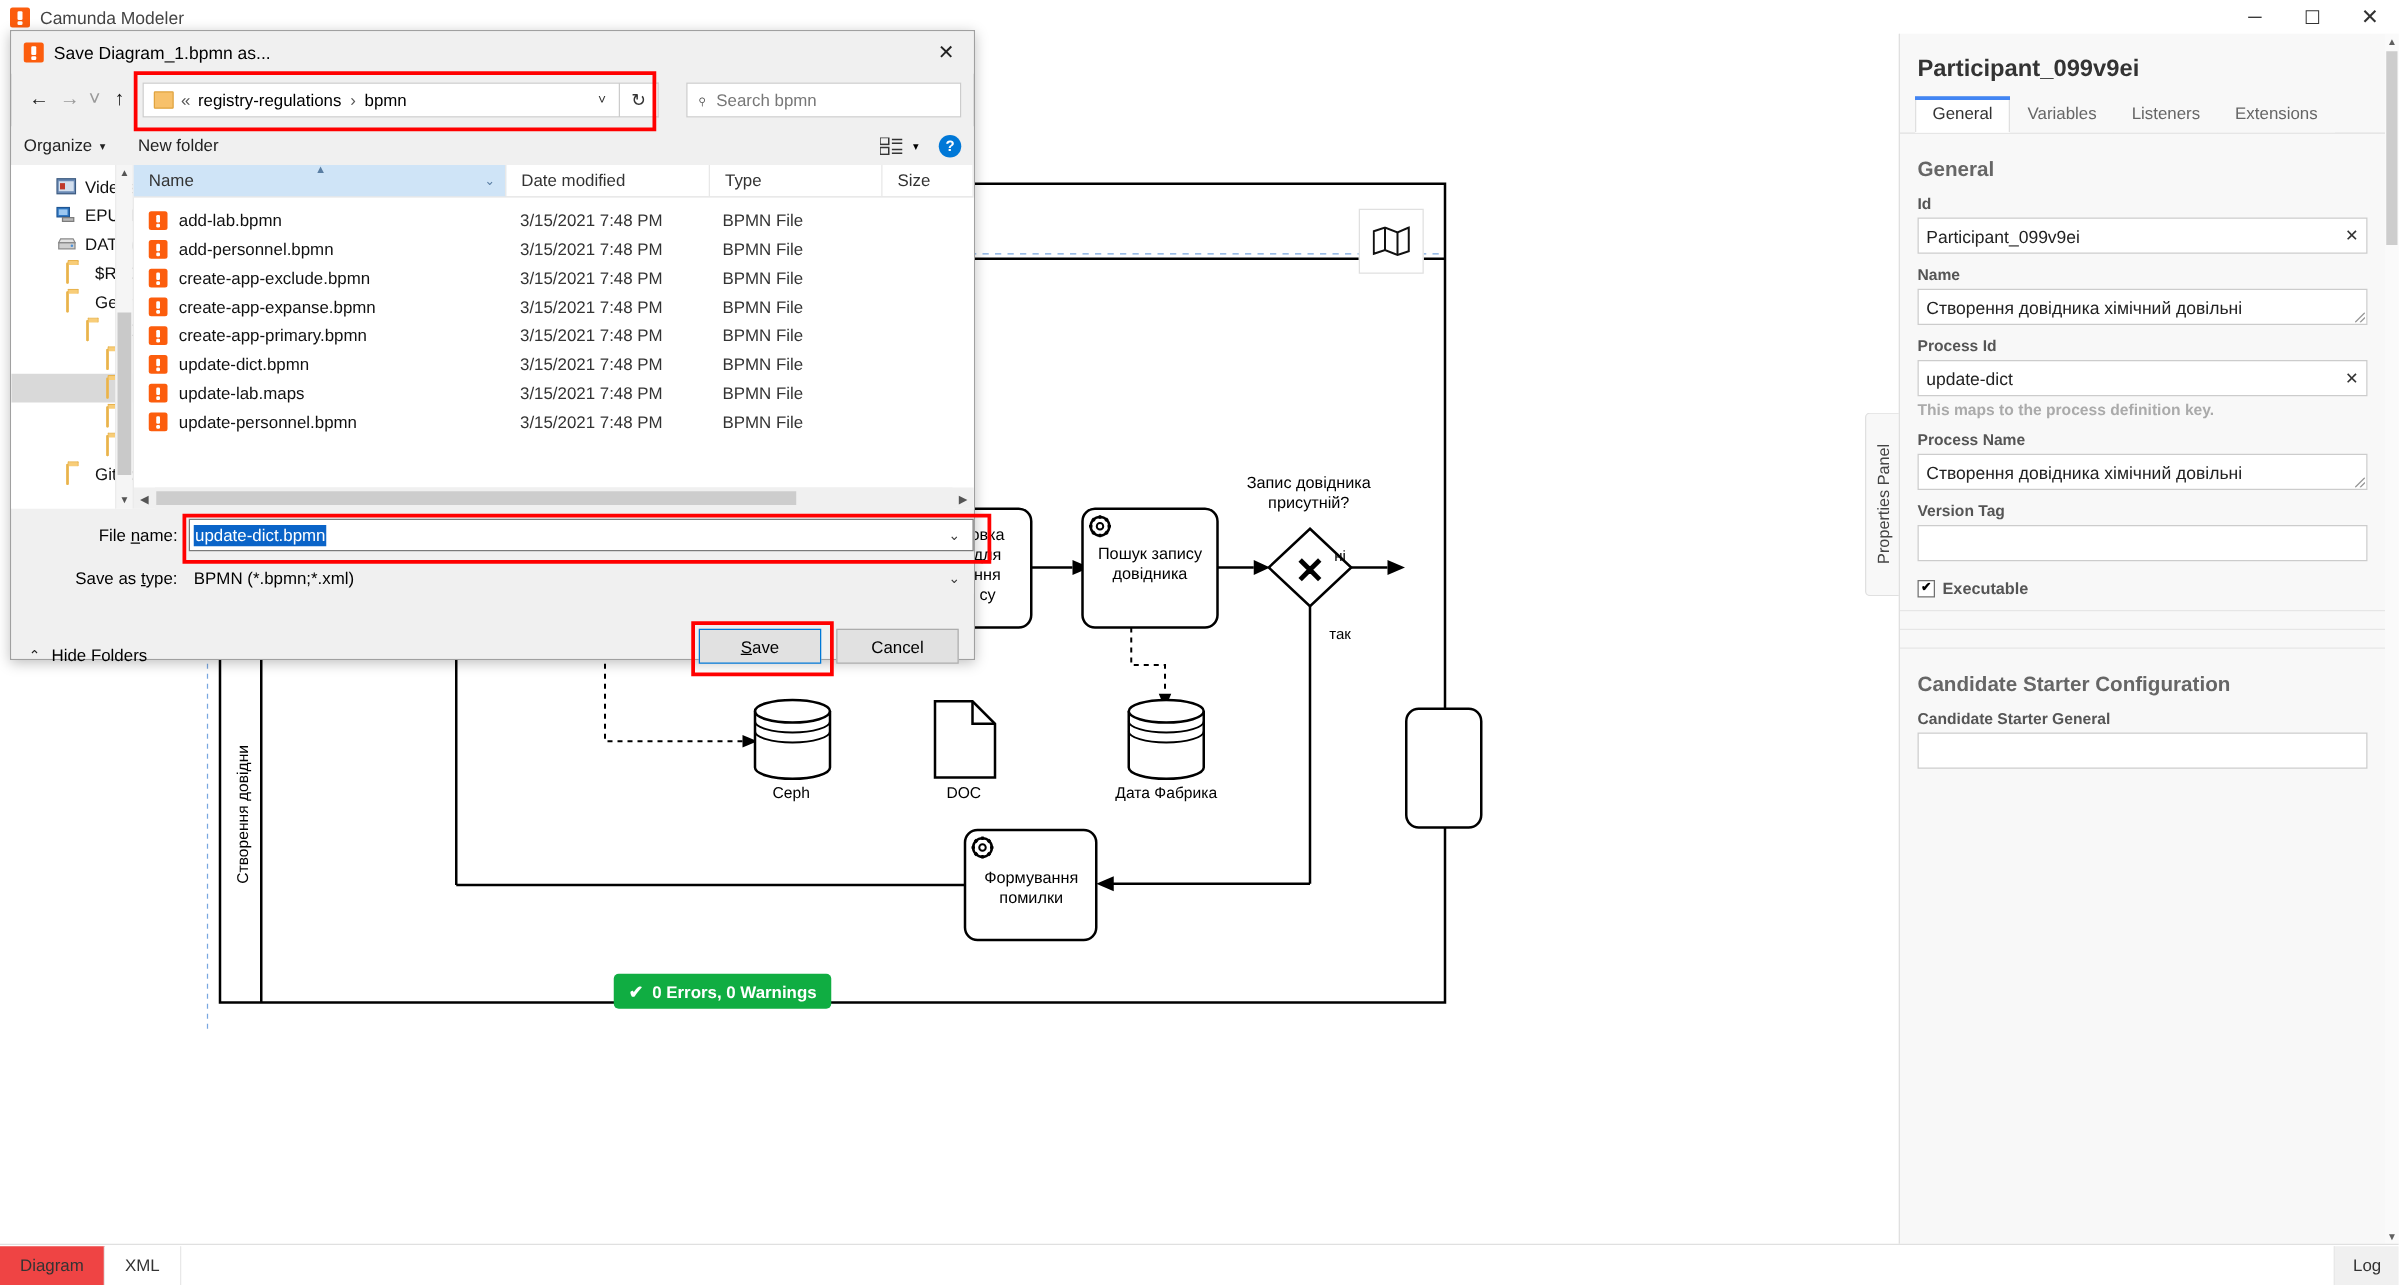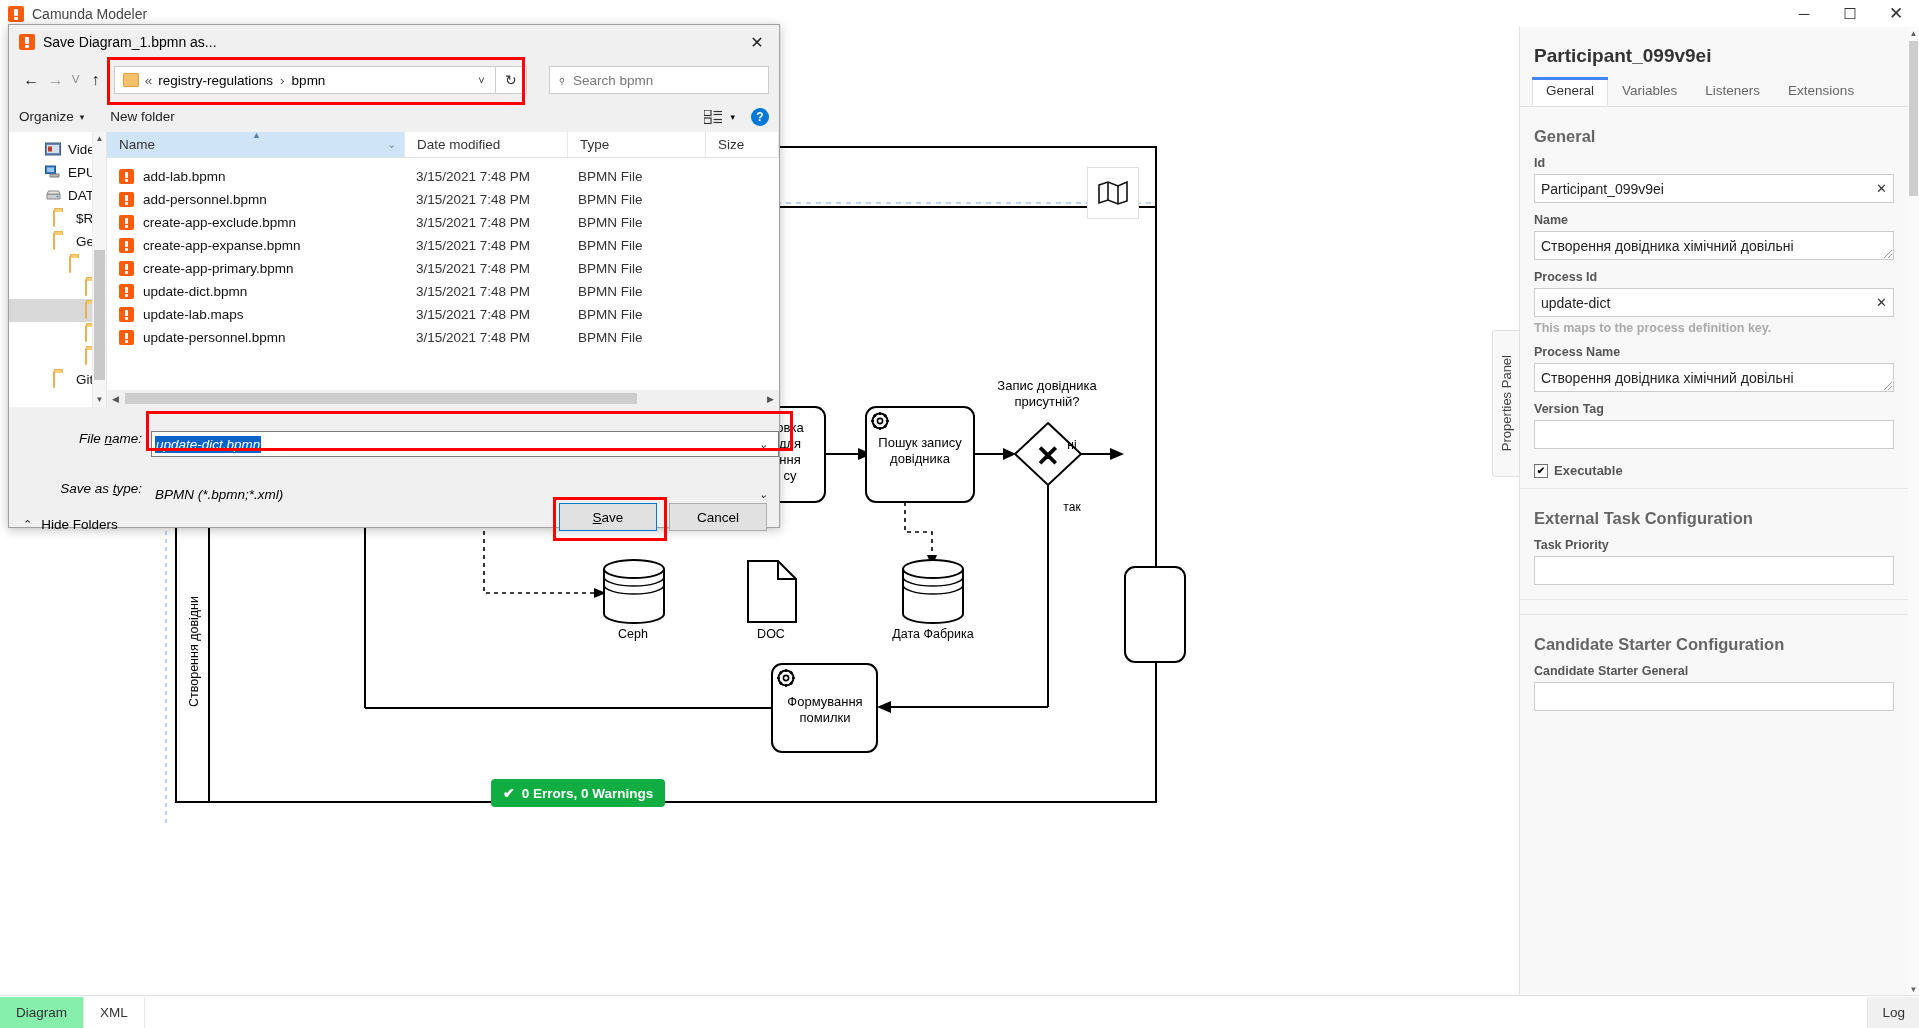--- a/index.html
+++ b/index.html
@@ -70,21 +70,21 @@
   
   #status-badge{position:absolute;left:491px;top:752px;height:28px;background:#10ad42;
     border-radius:4px;display:flex;align-items:center;padding:0 12px;color:#fff;font-size:13.5px;font-weight:bold;}
   #status-badge .chk{margin-right:7px;font-size:14px;}
 
   
   #bottombar{position:absolute;left:0;right:0;bottom:0;height:32px;background:#fff;
     border-top:1px solid #e0e0e0;display:flex;align-items:flex-end;}
   .btab{height:31px;padding:0 16px;display:flex;align-items:center;font-size:13.5px;color:#333;
     border-right:1px solid #e8e8e8;background:#fff;}
-  .btab.active{background:#86efac;}
+  .btab.active{background:#ef4444;}
   #log-btn{margin-left:auto;height:31px;padding:0 14px;display:flex;align-items:center;
     font-size:13.5px;color:#333;border-left:1px solid #e8e8e8;background:#f0f0f0;}
 
   
   #dialog{position:absolute;left:8px;top:24px;width:770px;height:502px;background:#f0f0f0;
     border:1px solid #a0a0a0;box-shadow:0 2px 10px rgba(0,0,0,.25);}
   #dlg-title{height:34px;display:flex;align-items:center;background:#f0f0f0;}
   #dlg-title .icon{width:16px;height:16px;margin:0 8px 0 10px;background:#fc5d0d;border-radius:2px;position:relative;}
   #dlg-title .icon:after{content:"";position:absolute;left:6px;top:3px;width:4px;height:7px;background:#fff;border-radius:1px;}
   #dlg-title .icon:before{content:"";position:absolute;left:6px;top:11px;width:4px;height:3px;background:#fff;border-radius:1px;}
@@ -142,21 +142,21 @@
   .frow .ftype{width:125px;padding-left:12px;color:#333;}
   .cam-ico{width:15px;height:15px;background:#fc5d0d;border-radius:2px;margin-right:9px;position:relative;flex:none;}
   .cam-ico:after{content:"";position:absolute;left:6px;top:3px;width:3px;height:6px;background:#fff;border-radius:1px;}
   .cam-ico:before{content:"";position:absolute;left:6px;top:10px;width:3px;height:3px;background:#fff;border-radius:1px;}
   #fl-hscroll{position:absolute;left:0;right:0;bottom:0;height:17px;background:#f0f0f0;display:flex;align-items:center;}
   #fl-hscroll .arw{width:17px;height:17px;font-size:9px;color:#555;display:flex;align-items:center;justify-content:center;}
   #fl-hscroll .track{flex:1;height:17px;background:#f0f0f0;position:relative;}
   #fl-hscroll .thumb{position:absolute;left:1px;top:3px;width:512px;height:11px;background:#cdcdcd;}
   
   #fn-area{position:absolute;left:0;right:0;top:382px;height:120px;background:#f0f0f0;}
-  .fn-row{display:flex;height:26px;margin-top:24px;font-style:italic;}
+  .fn-row{display:flex;align-items:center;height:26px;margin-top:8px;}
   .fn-label{width:135px;text-align:right;padding-right:9px;font-size:13.5px;color:#000;}
   .fn-input{width:630px;height:24px;border:1px solid #7a7a7a;background:#fff;display:flex;align-items:center;
     padding:0 2px 0 3px;font-size:13.5px;position:relative;}
   .fn-input .sel{background:#0a64c8;color:#fff;padding:1px 1px;}
   .fn-input .chev{margin-left:auto;font-size:11px;color:#333;padding:0 8px;}
   #fn-redbox{position:absolute;left:137px;top:4px;width:641px;height:34px;border:3px solid #f00;pointer-events:none;}
   .st-input{width:630px;height:24px;background:#f0f0f0;display:flex;align-items:center;
     padding:0 2px 0 3px;font-size:13.5px;color:#000;border:1px solid #f0f0f0;}
   .st-input .chev{margin-left:auto;font-size:11px;color:#333;padding:0 8px;}
   #dlg-btns{position:absolute;right:12px;top:478px;display:flex;}
@@ -356,27 +356,20 @@
           <span></span>
         </div>
 
         <div class="pcheck">
           <span class="box">✔</span>
           <span>Executable</span>
         </div>
       </div>
 
       <div class="pdivider"></div>
-      <div class="psection">
-        <div class="psec-head">External Task Configuration</div>
-        <div class="plabel">Task Priority</div>
-        <div class="pinput">
-          <span></span>
-        </div>
-      </div>
 
       <div class="pdivider" style="margin-top:14px"></div>
 
       <div class="pdivider" style="margin-top:14px"></div>
       <div class="psection">
         <div class="psec-head">Candidate Starter Configuration</div>
         <div class="plabel">Candidate Starter General</div>
         <div class="pinput"></div>
       </div>
     </div>

